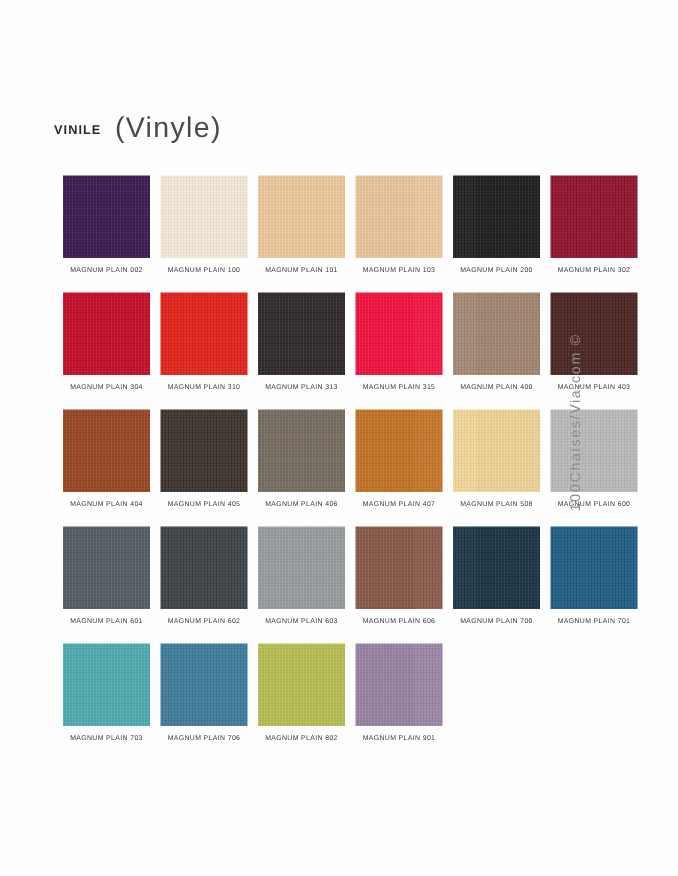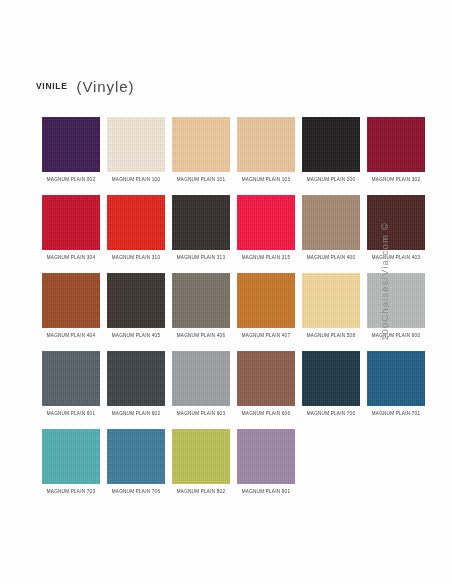--- a/index.html
+++ b/index.html
@@ -34,21 +34,21 @@
     gap: 9px;
     height: 16px;
   }
   #title-main {
     font-size: 8.5px;
     font-weight: bold;
     letter-spacing: 0.7px;
     color: #2b2b2b;
   }
   #title-paren {
-    font-size: 15px;
+    font-size: 19px;
     font-weight: normal;
     letter-spacing: 0.9px;
     color: #4a4a4a;
   }
   #subtitle {
     margin-top: 9px;
     font-size: 7.6px;
     font-weight: bold;
     letter-spacing: 0.55px;
     color: #2b2b2b;

